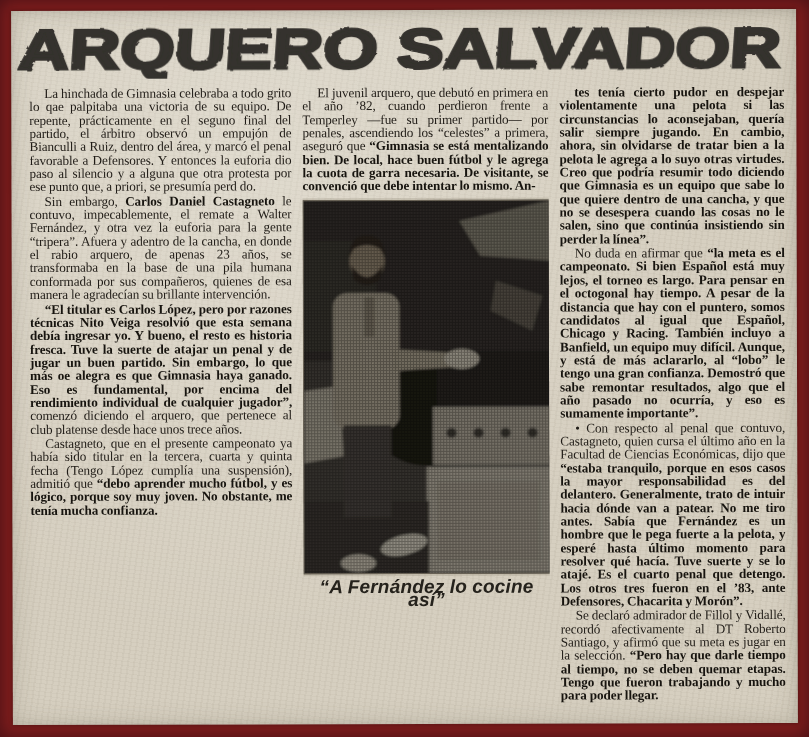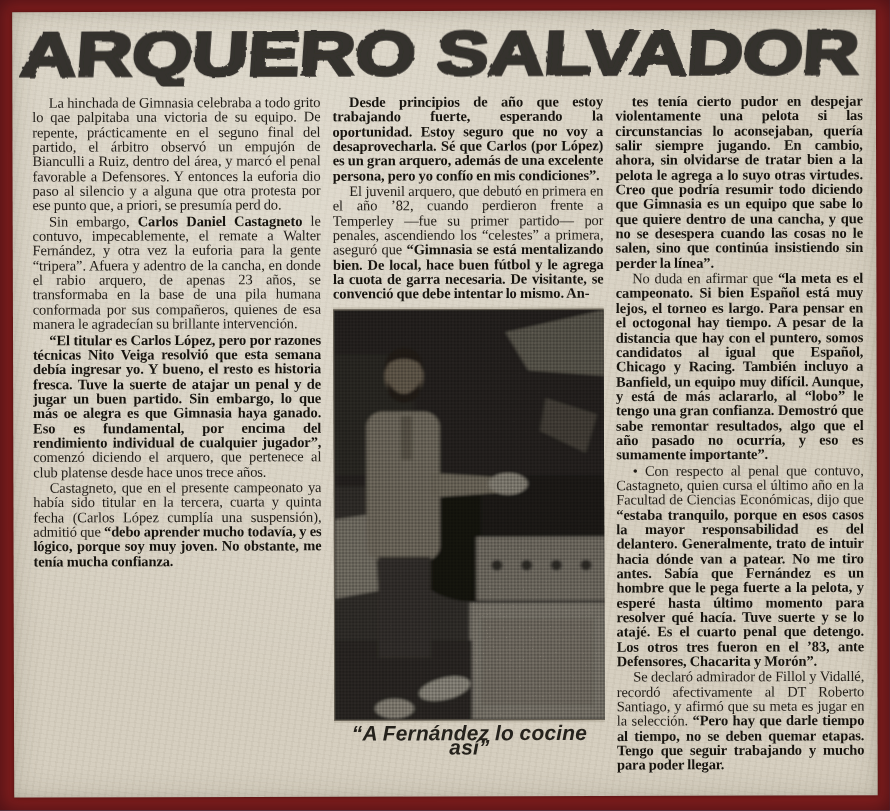--- a/index.html
+++ b/index.html
@@ -70,26 +70,25 @@
           <text x="4" y="52" transform="skewX(-4)" font-family="Liberation Sans, sans-serif" font-weight="900" font-size="56" fill="#34322d" stroke="#34322d" stroke-width="3" textLength="762" lengthAdjust="spacingAndGlyphs">ARQUERO SALVADOR</text>
         </g>
       </svg>
     </div>
 
     <div class="body-grid">
       <div class="col">
           <p class="para"><span>La hinchada de Gimnasia celebraba a todo grito lo qae palpitaba una victoria de su equipo. De repente, prácticamente en el seguno final del partido, el árbitro observó un empujón de Bianculli a Ruiz, dentro del área, y marcó el penal favorable a Defensores. Y entonces la euforia dio paso al silencio y a alguna que otra protesta por ese punto que, a priori, se presumía perd do.</span></p>
           <p class="para"><span>Sin embargo, </span><b>Carlos Daniel Castagneto</b><span> le contuvo, impecablemente, el remate a Walter Fernández, y otra vez la euforia para la gente “tripera”. Afuera y adentro de la cancha, en donde el rabio arquero, de apenas 23 años, se transformaba en la base de una pila humana conformada por sus compañeros, quienes de esa manera le agradecían su brillante intervención.</span></p>
           <p class="para"><b>“El titular es Carlos López, pero por razones técnicas Nito Veiga resolvió que esta semana debía ingresar yo. Y bueno, el resto es historia fresca. Tuve la suerte de atajar un penal y de jugar un buen partido. Sin embargo, lo que más oe alegra es que Gimnasia haya ganado. Eso es fundamental, por encima del rendimiento individual de cualquier jugador”,</b><span> comenzó diciendo el arquero, que pertenece al club platense desde hace unos trece años.</span></p>
-          <p class="para"><span>Castagneto, que en el presente campeonato ya había sido titular en la tercera, cuarta y quinta fecha (Carlos López cumplía una suspensión), admitió que </span><b>“debo aprender mucho todavía, y es lógico, porque soy muy joven. No obstante, me tenía mucha confianza.</b></p>
+          <p class="para"><span>Castagneto, que en el presente campeonato ya había sido titular en la tercera, cuarta y quinta fecha (Tengo López cumplía una suspensión), admitió que </span><b>“debo aprender mucho fútbol, y es lógico, porque soy muy joven. No obstante, me tenía mucha confianza.</b></p>
         </div>
 
       <div class="col">
         <div>
-            <p class="para"><b>Desde principios de año que estoy trabajando fuerte, esperando la oportunidad. Estoy seguro que no voy a desaprovecharla. Sé que Carlos (por López) es un gran arquero, además de una excelente persona, pero yo confío en mis condiciones”.</b></p>
             <p class="para"><span>El juvenil arquero, que debutó en primera en el año ’82, cuando perdieron frente a Temperley —fue su primer partido— por penales, ascendiendo los “celestes” a primera, aseguró que </span><b>“Gimnasia se está mentalizando bien. De local, hace buen fútbol y le agrega la cuota de garra necesaria. De visitante, se convenció que debe intentar lo mismo. An-</b></p>
           </div>
         <figure class="photo-figure">
           <div class="photo">
             <svg viewBox="0 0 237 372" preserveAspectRatio="none">
               <defs>
                 <filter id="noise">
                   <feTurbulence type="fractalNoise" baseFrequency="0.8" numOctaves="2"></feTurbulence>
                   <feColorMatrix type="matrix" values="0 0 0 0 0  0 0 0 0 0  0 0 0 0 0  0.8 0.8 0.8 0 0"></feColorMatrix>
                 </filter>
@@ -129,18 +128,18 @@
             </svg>
           </div>
           <figcaption class="photo-caption">“A Fernández lo cocine así”</figcaption>
         </figure>
       </div>
 
       <div class="col">
           <p class="para"><b>tes tenía cierto pudor en despejar violentamente una pelota si las circunstancias lo aconsejaban, quería salir siempre jugando. En cambio, ahora, sin olvidarse de tratar bien a la pelota le agrega a lo suyo otras virtudes. Creo que podría resumir todo diciendo que Gimnasia es un equipo que sabe lo que quiere dentro de una cancha, y que no se desespera cuando las cosas no le salen, sino que continúa insistiendo sin perder la línea”.</b></p>
           <p class="para"><span>No duda en afirmar que </span><b>“la meta es el campeonato. Si bien Español está muy lejos, el torneo es largo. Para pensar en el octogonal hay tiempo. A pesar de la distancia que hay con el puntero, somos candidatos al igual que Español, Chicago y Racing. También incluyo a Banfield, un equipo muy difícil. Aunque, y está de más aclararlo, al “lobo” le tengo una gran confianza. Demostró que sabe remontar resultados, algo que el año pasado no ocurría, y eso es sumamente importante”.</b></p>
           <p class="para"><span>• Con respecto al penal que contuvo, Castagneto, quien cursa el último año en la Facultad de Ciencias Económicas, dijo que </span><b>“estaba tranquilo, porque en esos casos la mayor responsabilidad es del delantero. Generalmente, trato de intuir hacia dónde van a patear. No me tiro antes. Sabía que Fernández es un hombre que le pega fuerte a la pelota, y esperé hasta último momento para resolver qué hacía. Tuve suerte y se lo atajé. Es el cuarto penal que detengo. Los otros tres fueron en el ’83, ante Defensores, Chacarita y Morón”.</b></p>
-          <p class="para"><span>Se declaró admirador de Fillol y Vidallé, recordó afectivamente al DT Roberto Santiago, y afirmó que su meta es jugar en la selección. </span><b>“Pero hay que darle tiempo al tiempo, no se deben quemar etapas. Tengo que seguir trabajando y mucho para poder llegar.</b></p>
+          <p class="para"><span>Se declaró admirador de Fillol y Vidallé, recordó afectivamente al DT Roberto Santiago, y afirmó que su meta es jugar en la selección. </span><b>“Pero hay que darle tiempo al tiempo, no se deben quemar etapas. Tengo que fueron trabajando y mucho para poder llegar.</b></p>
         </div>
     </div>
 
   </div>
 </div>
 
 </body></html>

